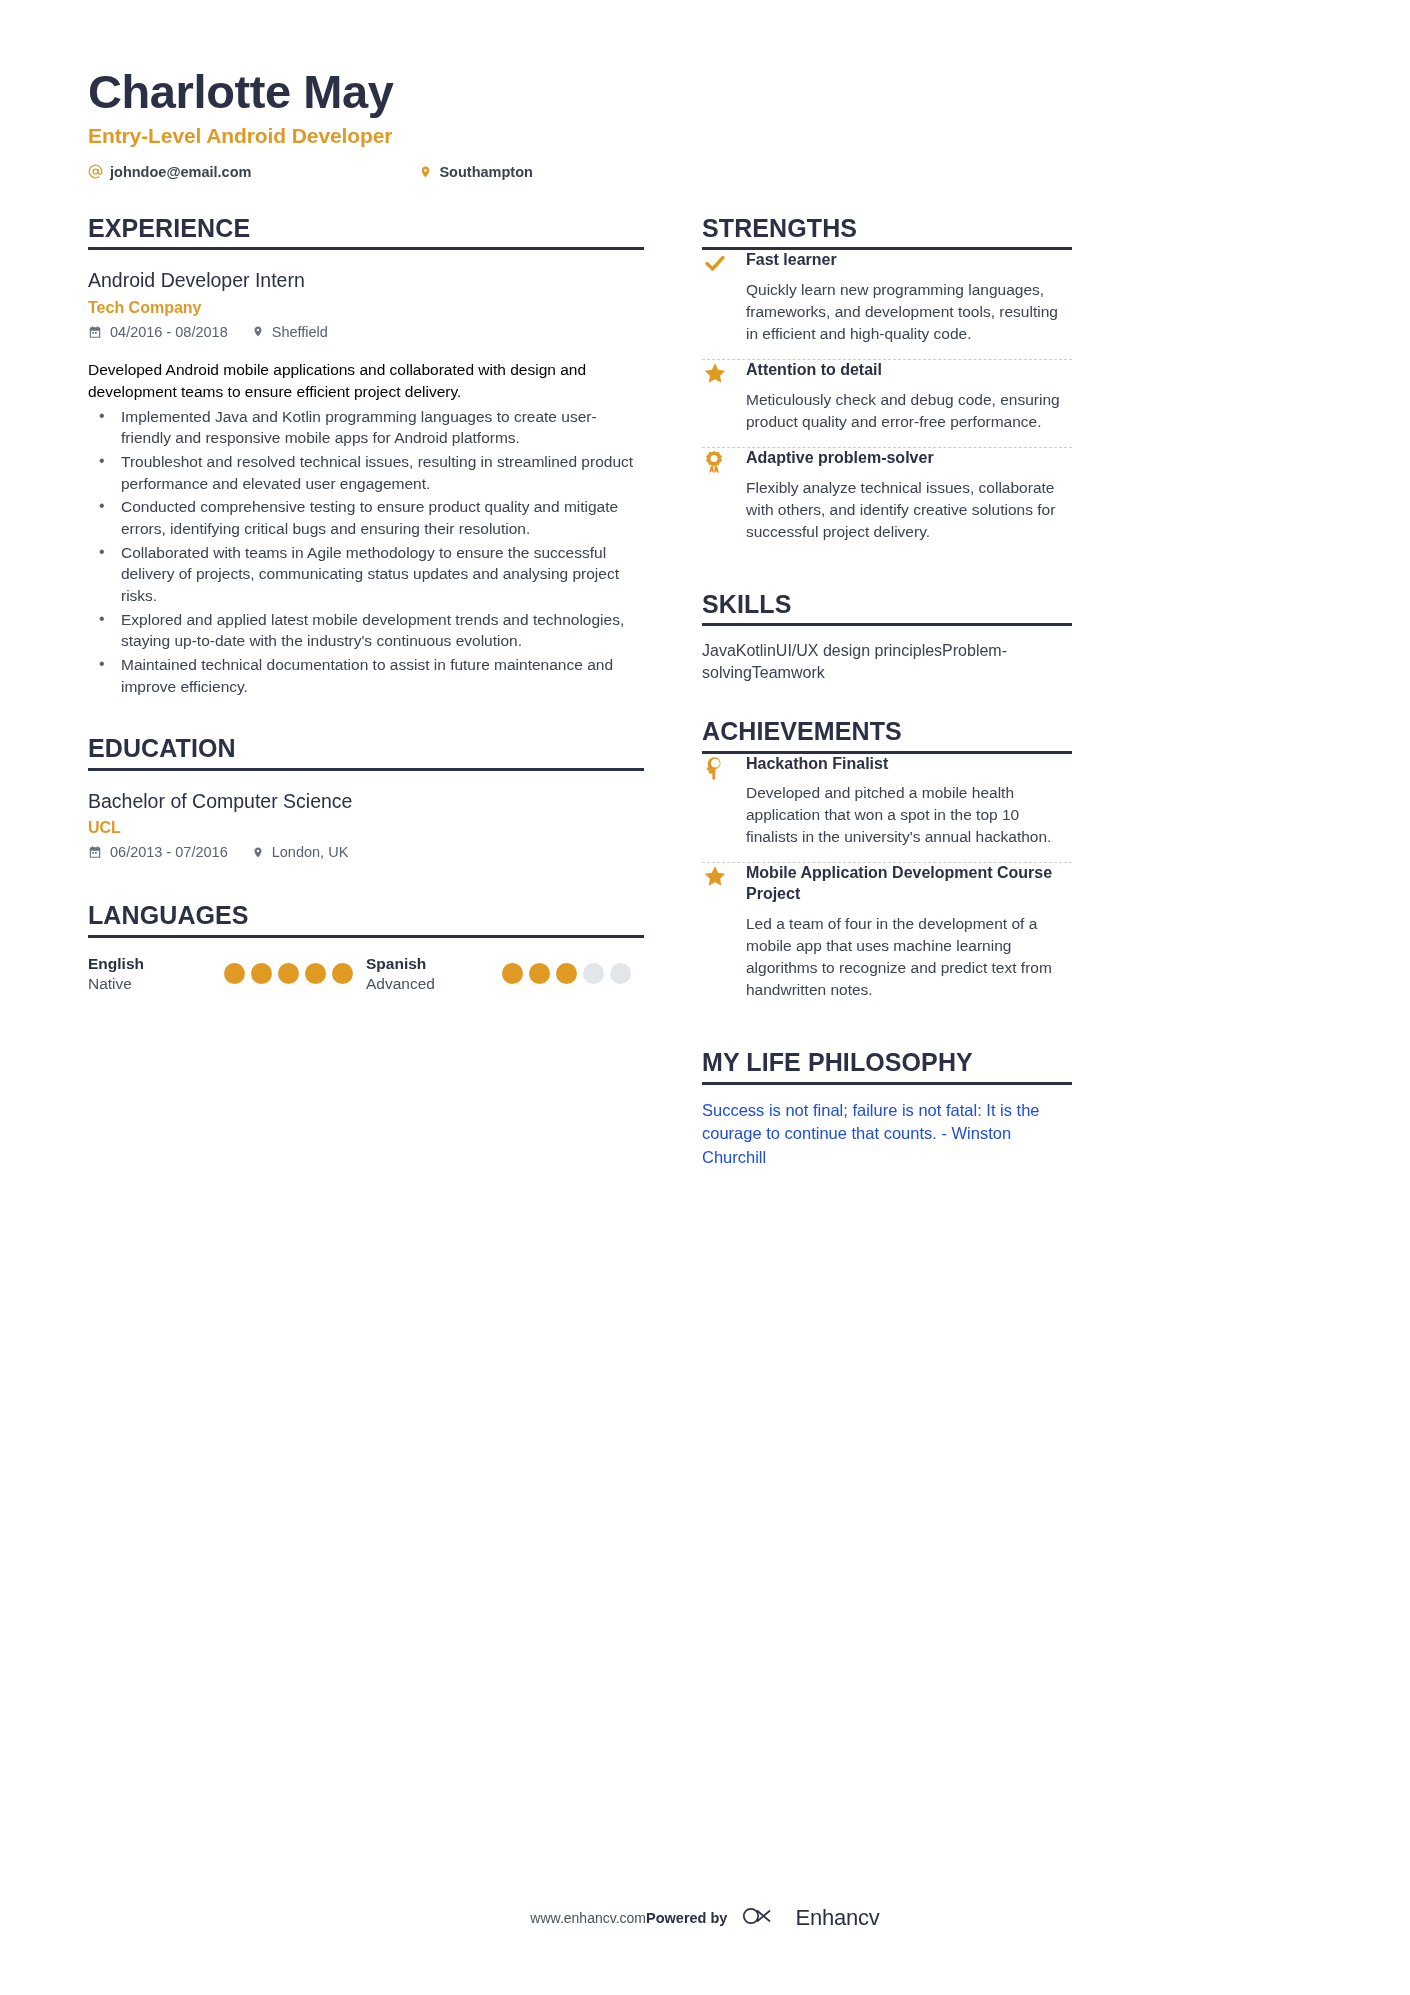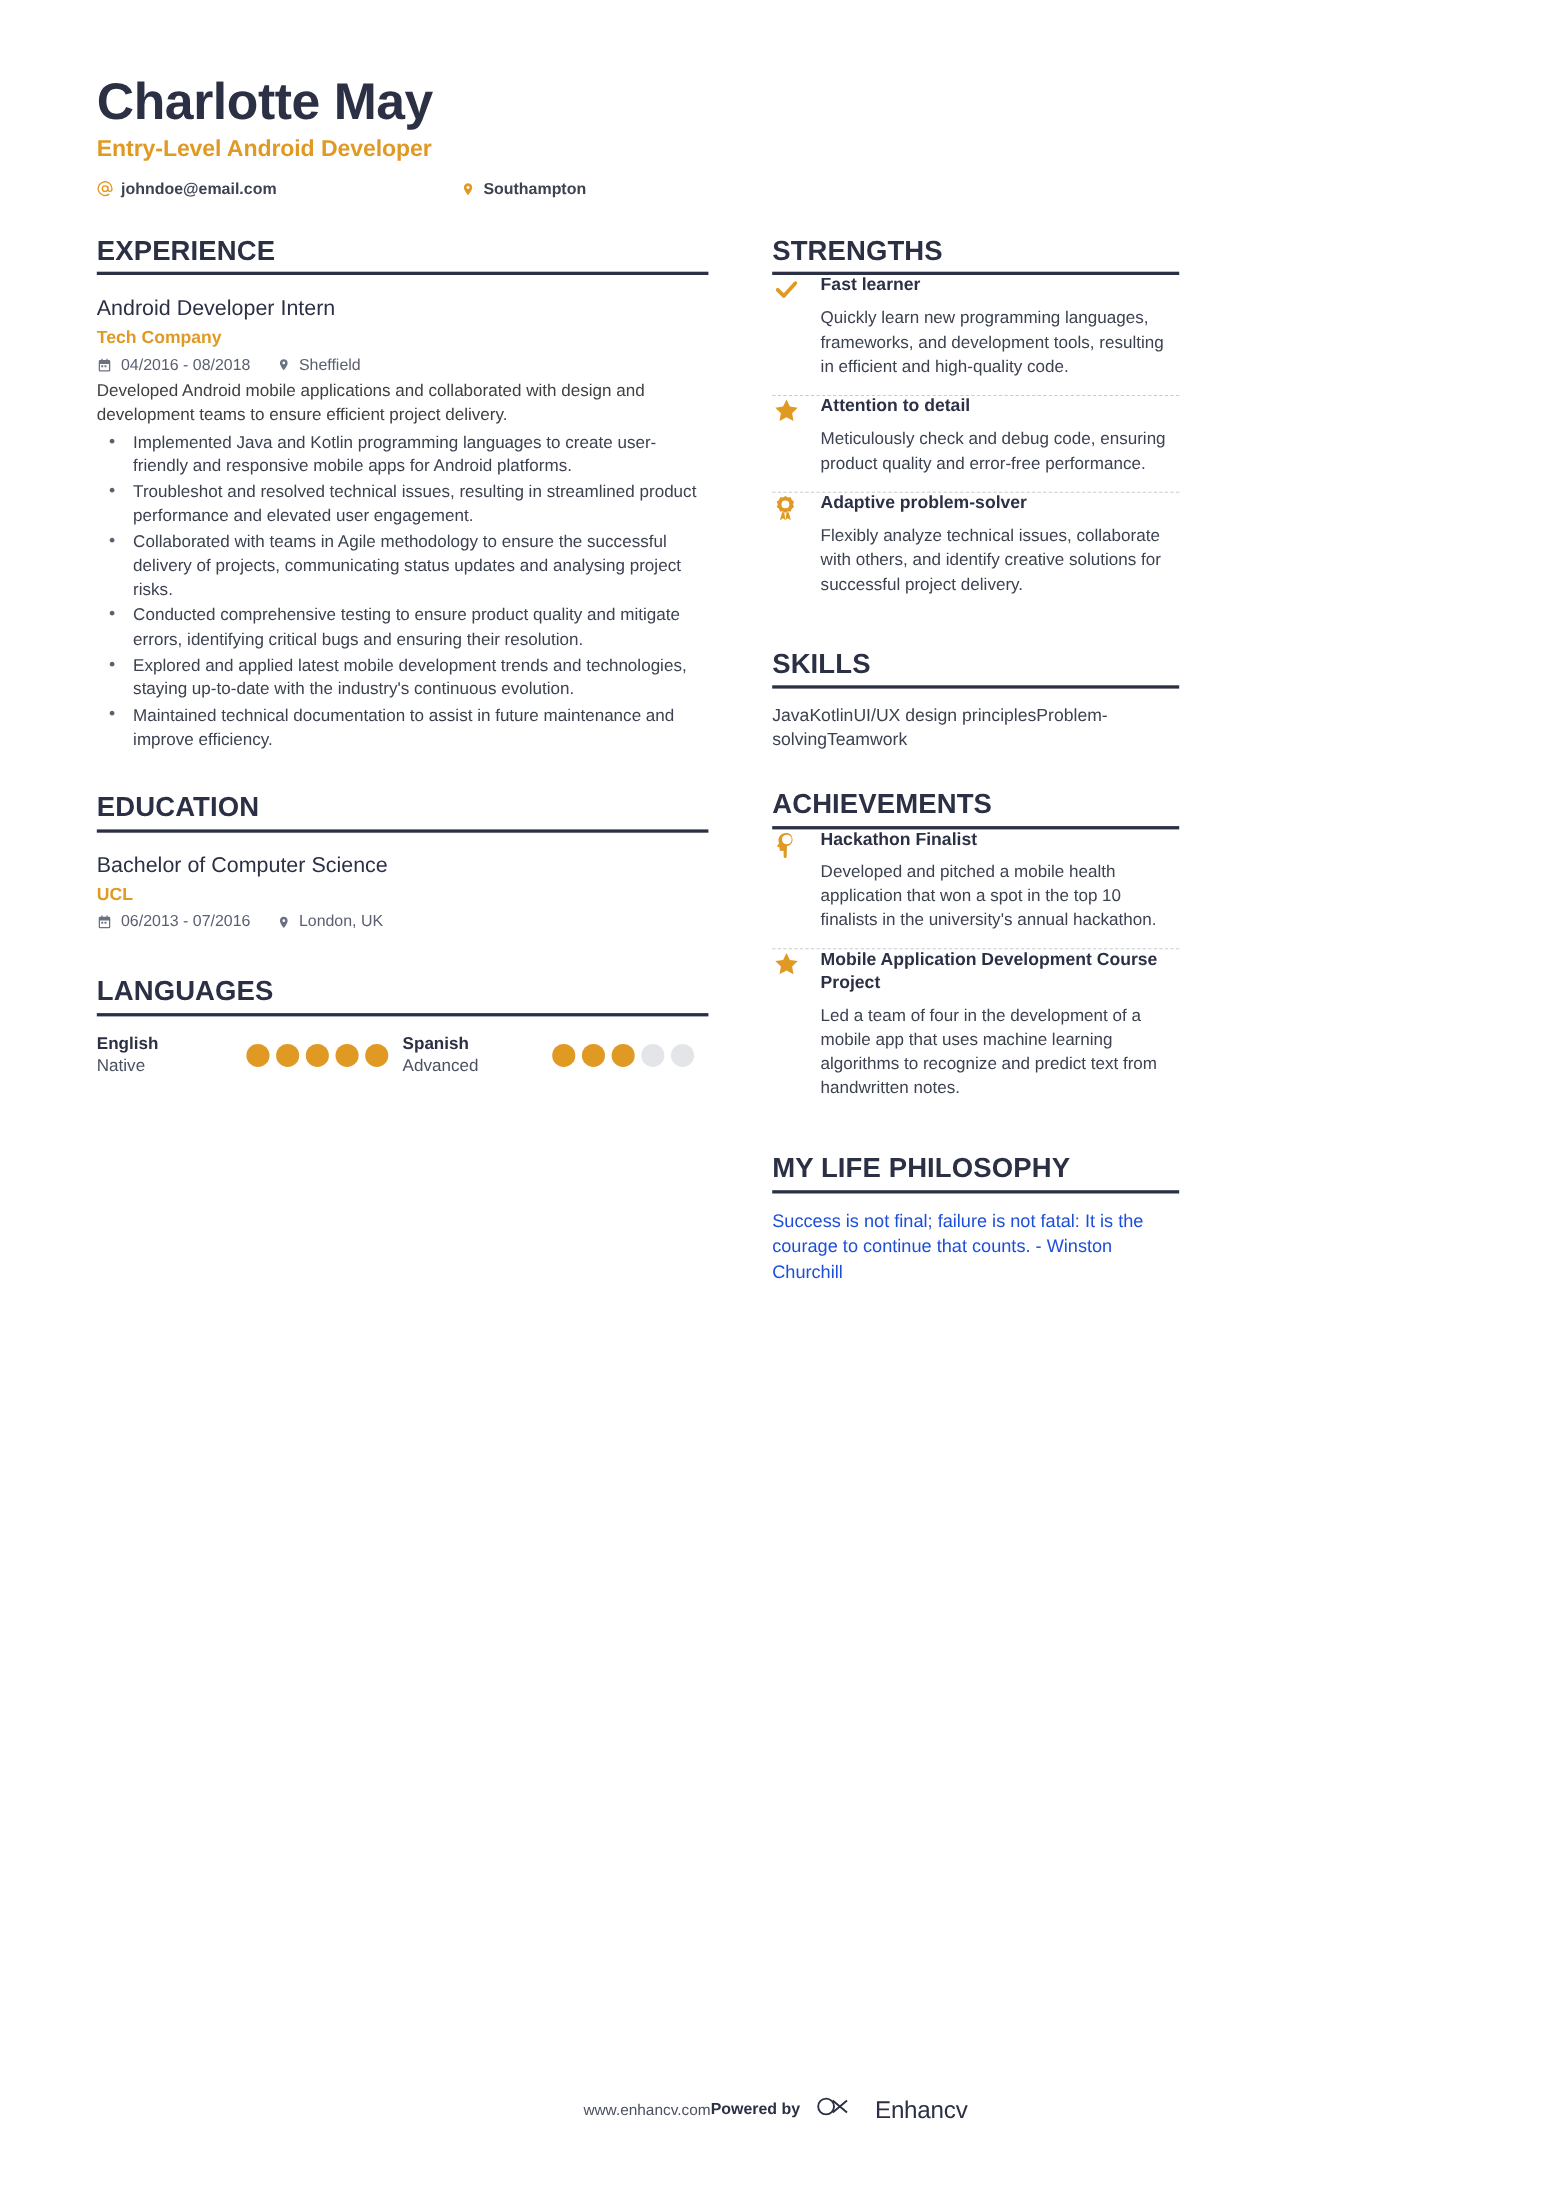--- a/index.html
+++ b/index.html
@@ -111,23 +111,23 @@
   .meta-item .m-icon {
     color: #6b7180;
     margin-right: 8px;
     display: inline-flex;
     align-items: center;
   }
   .meta-sep { width: 24px; }
 
   .entry-desc {
     font-size: 15.5px;
-    color: #404040;
+    color: #000000;
     line-height: 1.42;
-    margin-top: 5px;
+    margin-top: 19px;
     max-width: 552px;
   }
   ul.bullets {
     margin-top: 3px;
     list-style: none;
   }
   ul.bullets li {
     position: relative;
     font-size: 15.5px;
     color: #3c4250;
@@ -308,22 +308,22 @@
                     <path d="M12 2C8.1 2 5 5.1 5 9c0 5.2 7 13 7 13s7-7.8 7-13c0-3.9-3.1-7-7-7zm0 9.5A2.5 2.5 0 1 1 12 6.5a2.5 2.5 0 0 1 0 5z"></path>
                   </svg>
                 </span>
                 <span>Sheffield</span>
               </span>
             </div>
             <div class="entry-desc">Developed Android mobile applications and collaborated with design and development teams to ensure efficient project delivery.</div>
             <ul class="bullets">
               <li>Implemented Java and Kotlin programming languages to create user-friendly and responsive mobile apps for Android platforms.</li>
               <li>Troubleshot and resolved technical issues, resulting in streamlined product performance and elevated user engagement.</li>
+              <li>Conducted comprehensive testing to ensure product quality and mitigate errors, identifying critical bugs and ensuring their resolution.</li>
               <li>Collaborated with teams in Agile methodology to ensure the successful delivery of projects, communicating status updates and analysing project risks.</li>
-              <li>Conducted comprehensive testing to ensure product quality and mitigate errors, identifying critical bugs and ensuring their resolution.</li>
               <li>Explored and applied latest mobile development trends and technologies, staying up-to-date with the industry's continuous evolution.</li>
               <li>Maintained technical documentation to assist in future maintenance and improve efficiency.</li>
             </ul>
           </div>
         </div>
 
         <div class="section" style="margin-top:38px;">
           <div class="sec-title">EDUCATION</div>
           <div class="sec-rule"></div>
 

